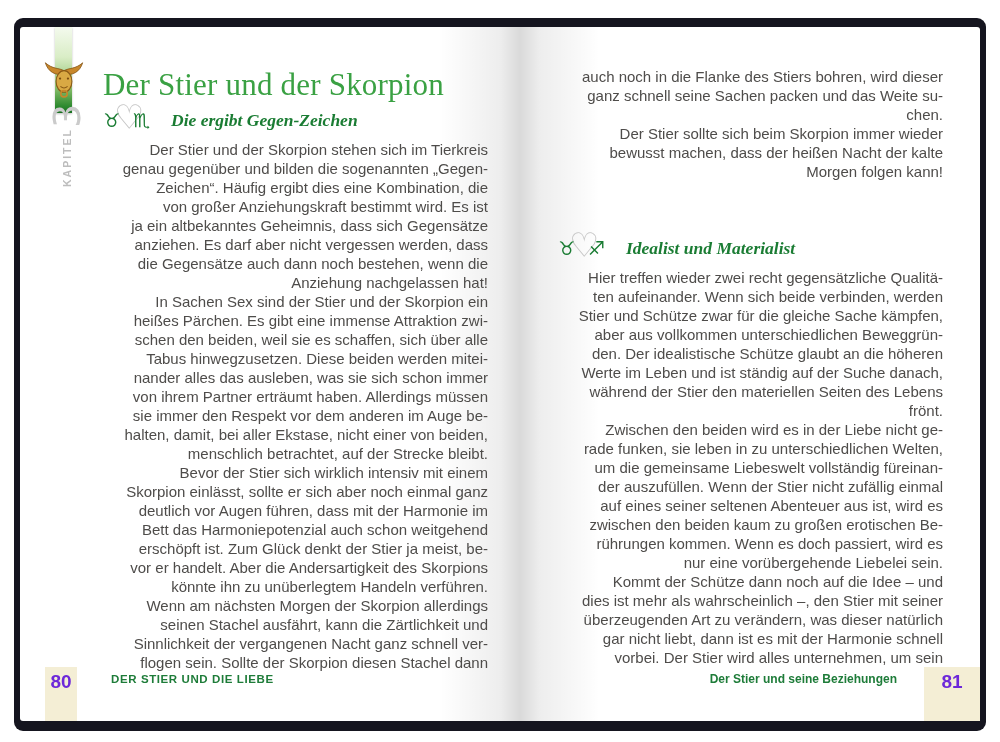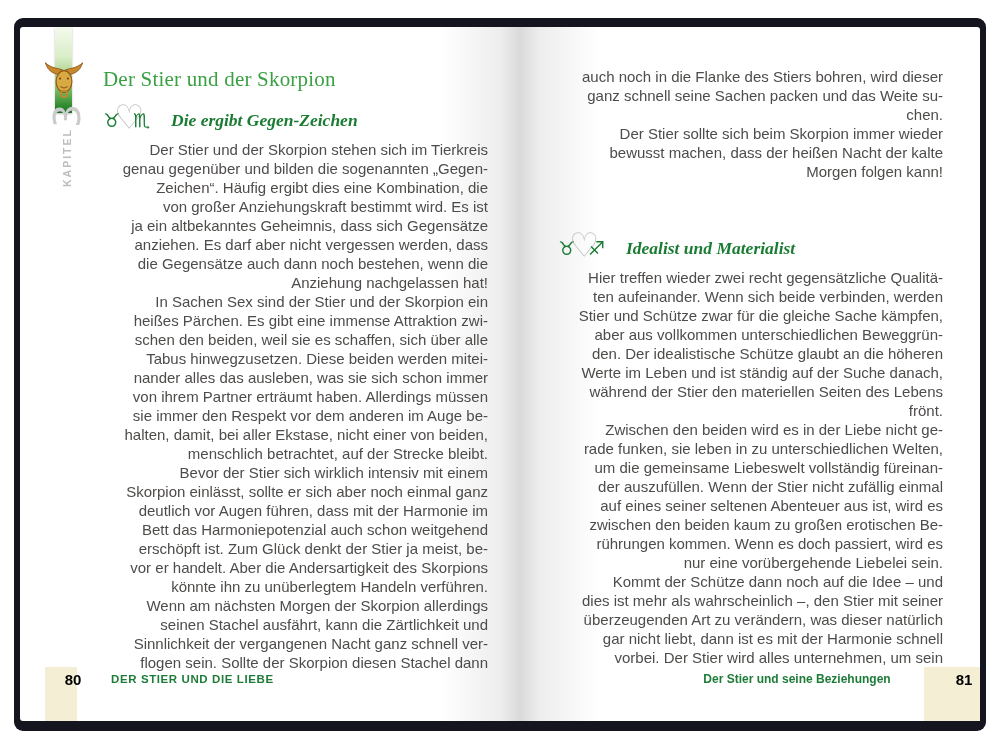--- a/index.html
+++ b/index.html
@@ -13,37 +13,37 @@
   
   .ribbon{position:absolute;left:35px;top:0;width:17px;height:86px;
           background:linear-gradient(180deg,#f4faee 0%,#d9edc6 35%,#8cc06d 70%,#2e8a2f 92%,#17701f 100%);
           box-shadow:0 1px 2px rgba(0,0,0,0.25);}
   .bullhead{position:absolute;left:21px;top:32px;width:46px;height:42px;}
   .chapter-tab{position:absolute;left:28px;top:68px;height:96px;display:flex;align-items:center;
                writing-mode:vertical-rl;transform:rotate(180deg);line-height:1;}
   .chapter-tab .num{font-size:38px;color:#cbcbcb;font-family:"DejaVu Sans",sans-serif;}
   .chapter-tab .lbl{font-size:10.5px;color:#bdbdbd;letter-spacing:2px;font-weight:bold;margin-top:4px;}
   
-  .h1{position:absolute;font-family:"Liberation Serif",serif;font-size:21px;font-weight:500;color:#3aa143;
+  .h1{position:absolute;font-family:"Liberation Serif",serif;font-size:31px;font-weight:500;color:#3aa143;
       letter-spacing:0.2px;white-space:nowrap;}
   .subrow{position:absolute;display:flex;align-items:center;gap:10px;height:34px;}
   .h2{font-family:"Liberation Serif",serif;font-style:italic;font-weight:bold;font-size:17.5px;color:#1a7c33;white-space:nowrap;}
   .pair-icon{position:relative;width:58px;height:34px;display:inline-block;}
   .pair-icon .heart{position:absolute;left:11px;top:-6px;font-size:34px;color:#c6c6c6;font-family:"DejaVu Sans",sans-serif;}
   .pair-icon .gA{position:absolute;left:0px;top:6px;font-size:19px;color:#1a7c33;font-weight:bold;font-family:"DejaVu Sans",sans-serif;}
   .pair-icon .gB{position:absolute;left:30px;top:6px;font-size:19px;color:#1a7c33;font-weight:bold;font-family:"DejaVu Sans",sans-serif;}
   
   .col{position:absolute;width:385px;}
   .bp{margin:0;font-size:15px;line-height:19px;color:#4e4c4a;white-space:pre-line;text-align:right;}
   .bp.ind{text-indent:17px;}
   
   .pagenum-box{position:absolute;background:#f4eed5;}
-  .pagenum{position:absolute;width:100%;text-align:center;top:4px;font-size:15px;font-weight:bold;color:#000000;margin-left:12px;}
+  .pagenum{position:absolute;width:100%;text-align:center;top:4px;font-size:19px;font-weight:bold;color:#6d28d9;}
   .foot-label-left{position:absolute;font-size:11.5px;font-weight:bold;letter-spacing:0.6px;color:#1e7c39;white-space:nowrap;margin-left:8px;}
-  .foot-label-right{position:absolute;font-size:12px;font-weight:bold;color:#1e7c39;white-space:nowrap;text-align:center;}
+  .foot-label-right{position:absolute;font-size:12px;font-weight:bold;color:#1e7c39;white-space:nowrap;text-align:right;}
 </style>
 </head>
 <body>
 
 <div id="stage">
   <div class="cover"></div>
   <div class="pages">
     <div class="gutter"></div>
 
     <div class="ribbon"></div>

